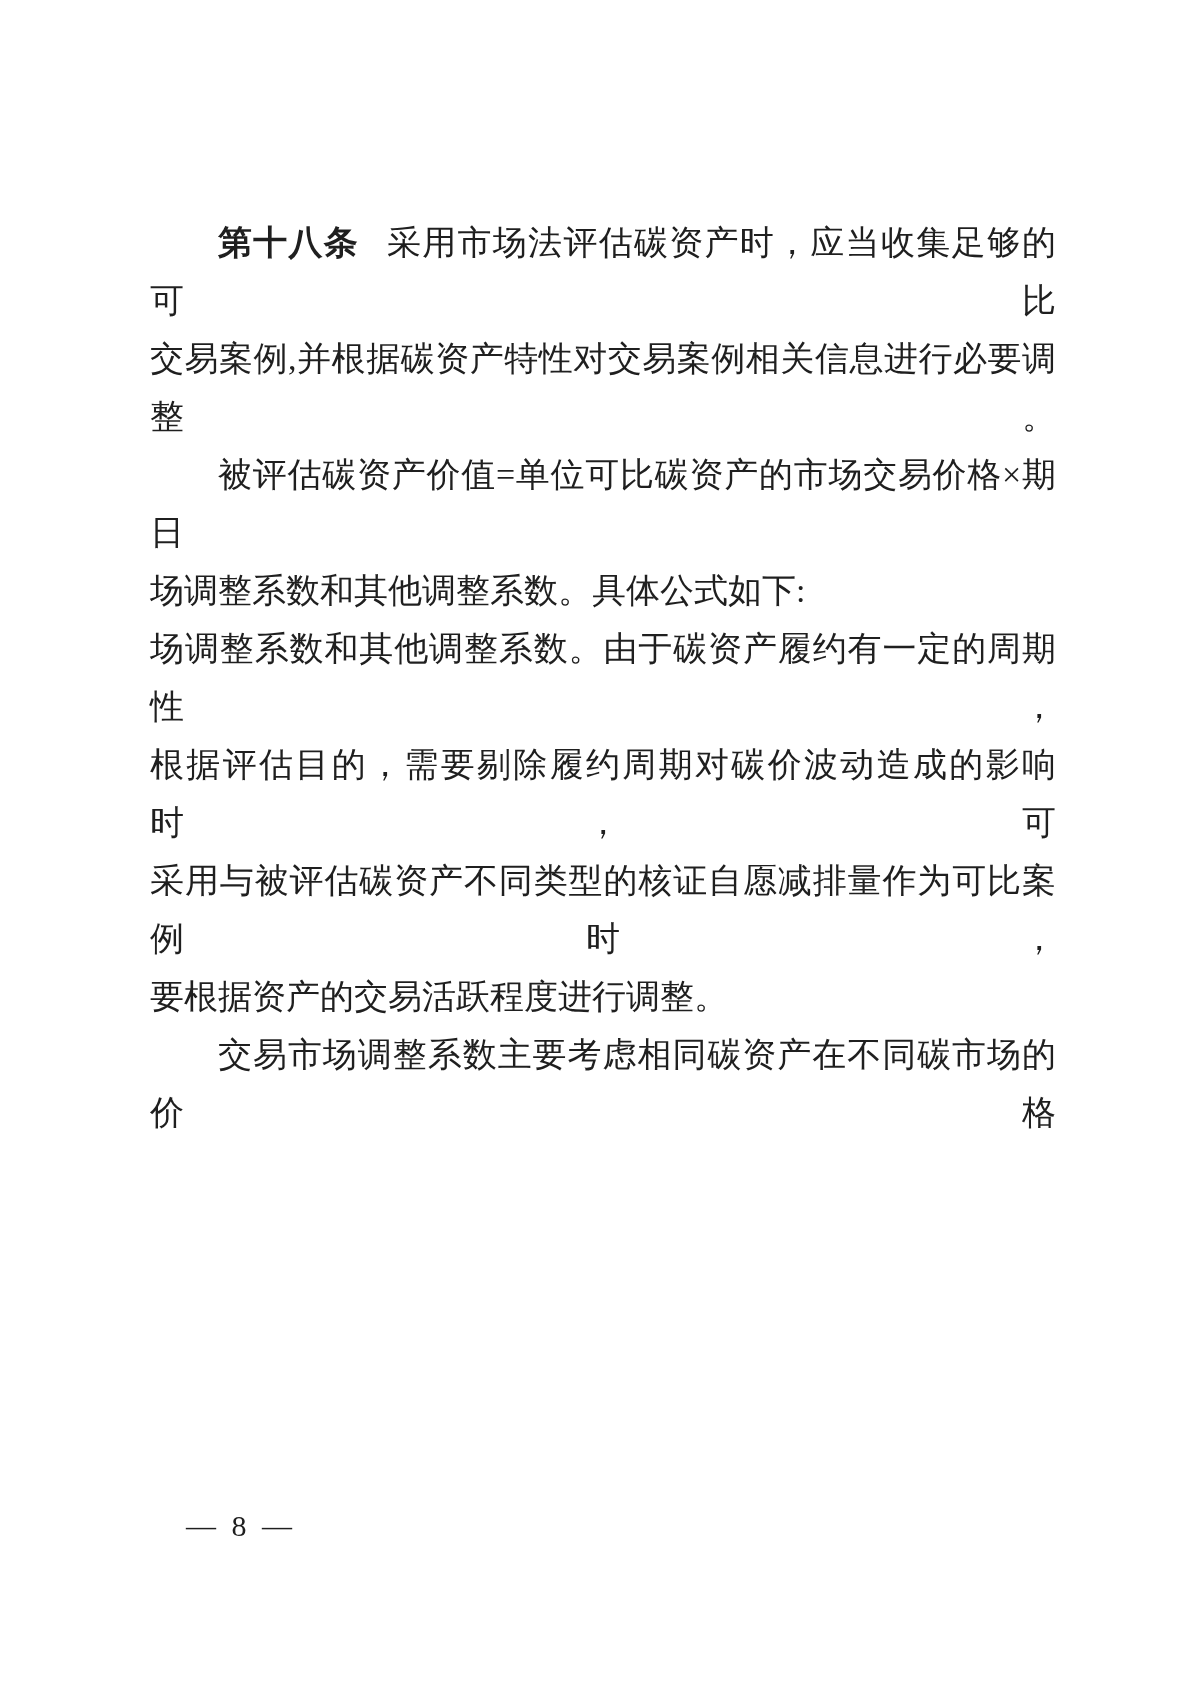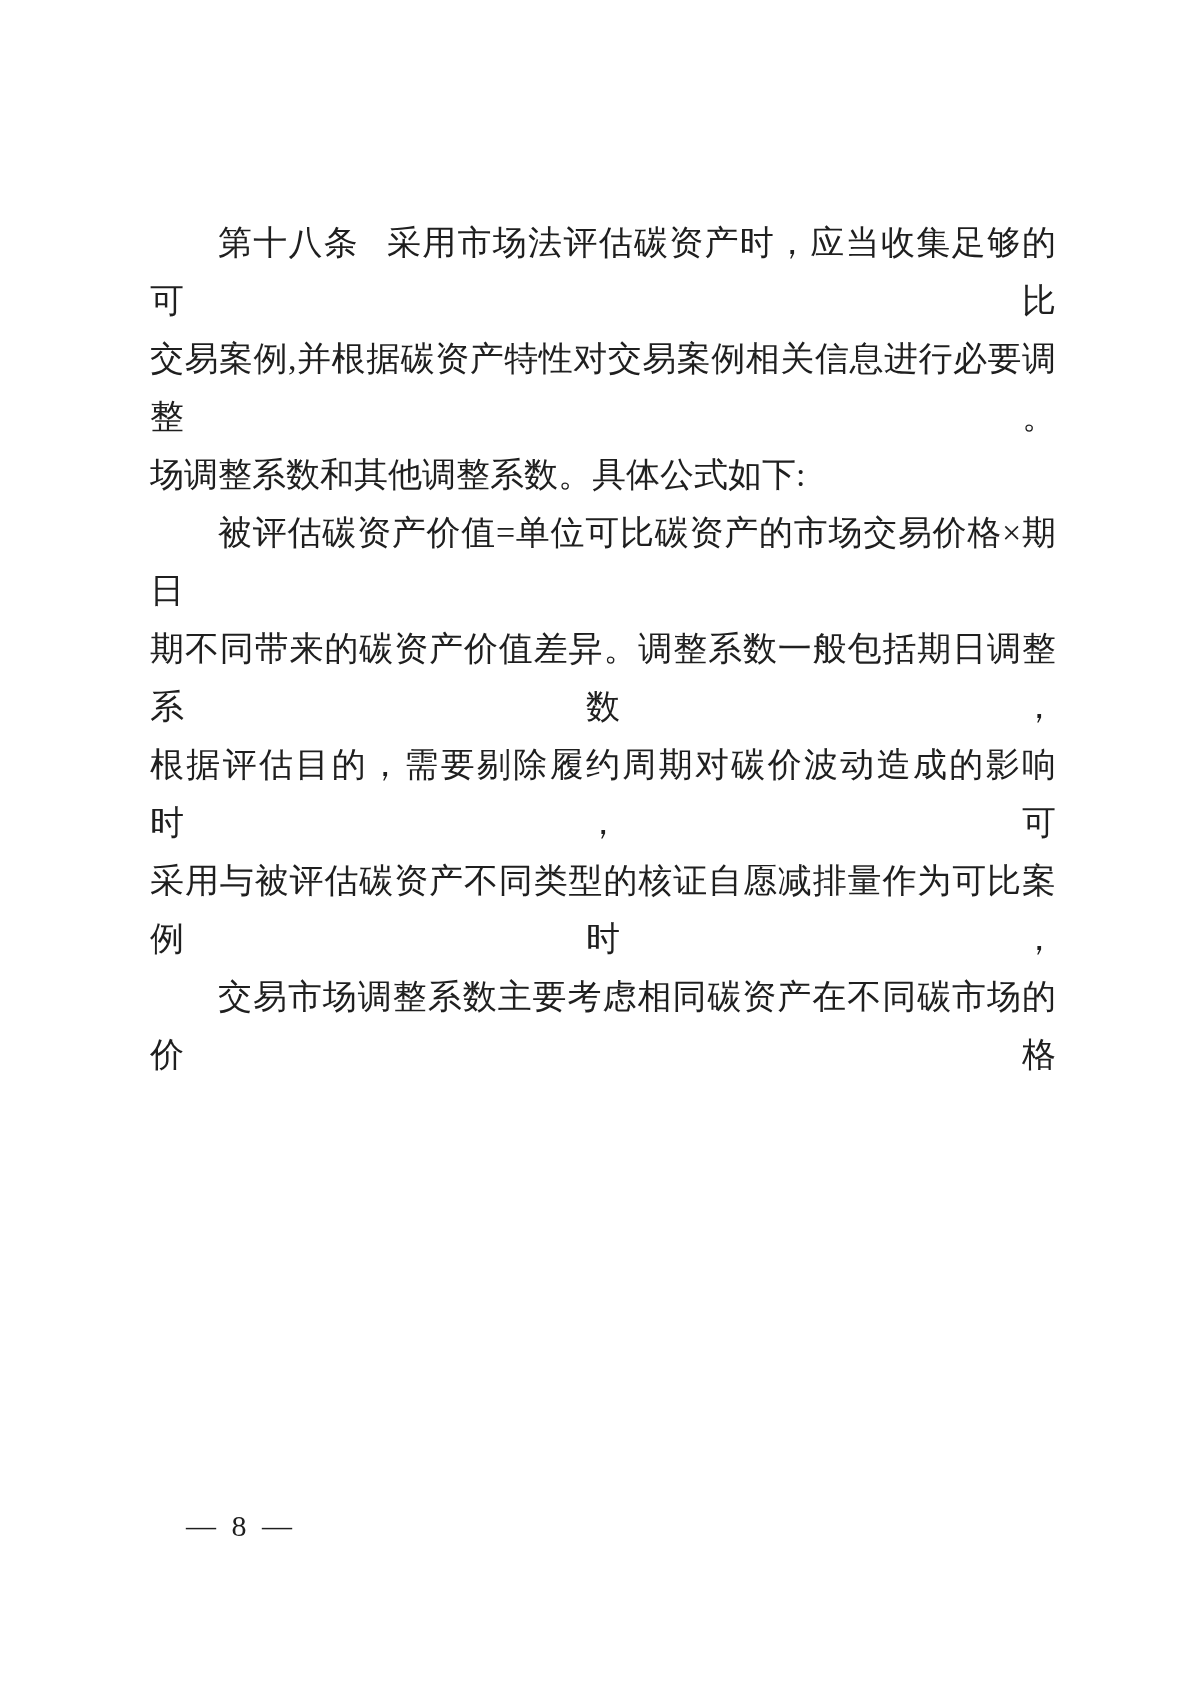--- a/index.html
+++ b/index.html
@@ -38,21 +38,21 @@
     text-justify: inter-character;
   }
   .jend {
     text-align: left;
     text-align-last: left;
   }
   .indent {
     text-indent: 68px;
   }
   .bold {
-    font-weight: normal;
+    font-weight: bold;
   }
   .after-bold {
     margin-left: 0.82em;
   }
   .footer {
     position: absolute;
     left: 186px;
     top: 1506px;
     color: #1f1f1f;
     font-size: 30px;
@@ -61,27 +61,28 @@
   }
 </style>
 </head>
 <body>
 
 <div class="page">
   <div class="content">
 
     <div class="line indent jfull"><span class="bold">第十八条</span><span class="after-bold">采用市场法评估碳资产时，应当收集足够的可比</span></div>
     <div class="line jfull">交易案例,并根据碳资产特性对交易案例相关信息进行必要调整。</div>
+    <div class="line indent jfull">被评估碳资产价值=单位可比碳资产的市场交易价格×期日</div>
+
     <div class="line jend">场调整系数和其他调整系数。具体公式如下:</div>
 
-    <div class="line indent jfull">被评估碳资产价值=单位可比碳资产的市场交易价格×期日</div>
-
-    <div class="line jfull">期不同带来的碳资产价值差异。调整系数一般包括期日调整系数，</div>
+    <div class="line jfull">场调整系数和其他调整系数。由于碳资产履约有一定的周期性，</div>
     <div class="line jfull">根据评估目的，需要剔除履约周期对碳价波动造成的影响时，可</div>
 
     <div class="line jfull">采用与被评估碳资产不同类型的核证自愿减排量作为可比案例时，</div>
+    <div class="line jend">要根据资产的交易活跃程度进行调整。</div>
 
     <div class="line indent jfull">交易市场调整系数主要考虑相同碳资产在不同碳市场的价格</div>
 
   </div>
 
   <div class="footer">— 8 —</div>
 </div>
 
 </body></html>

